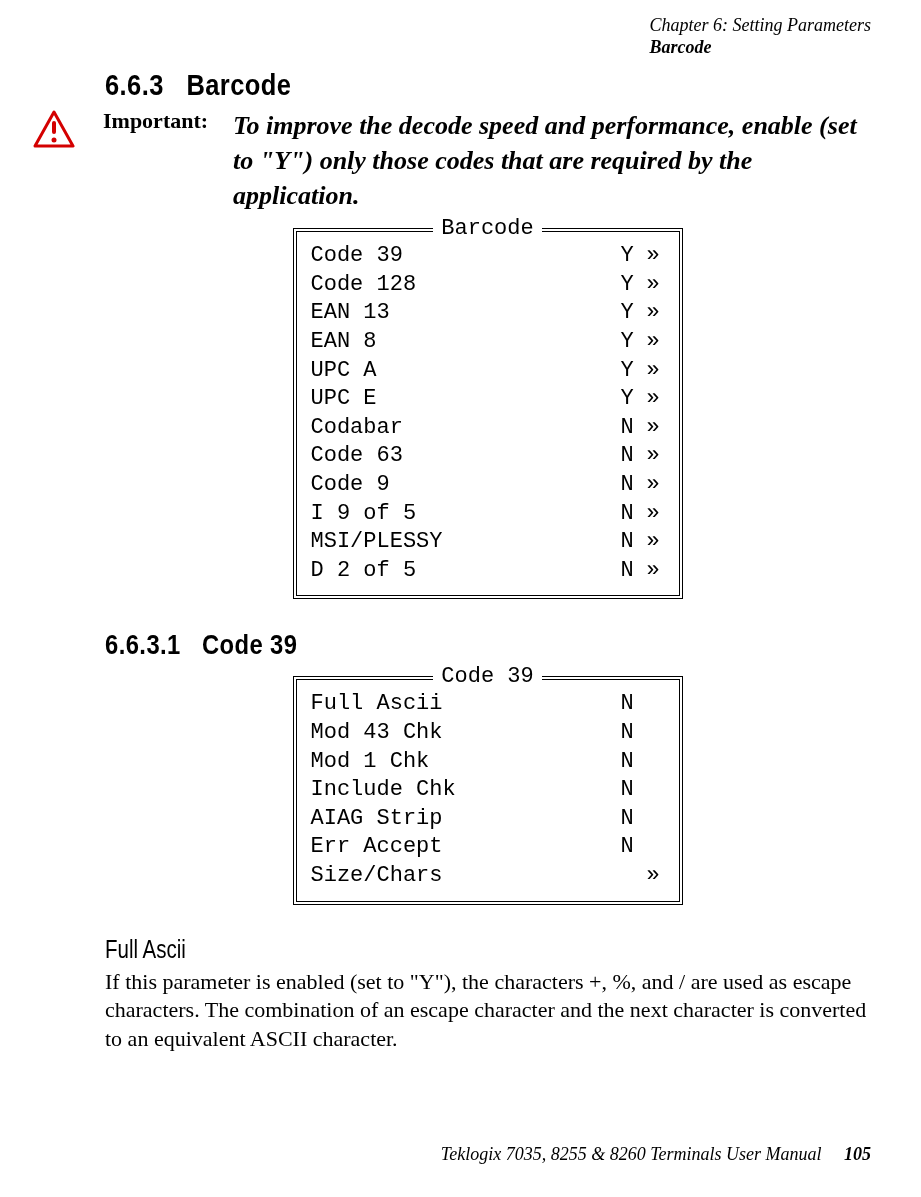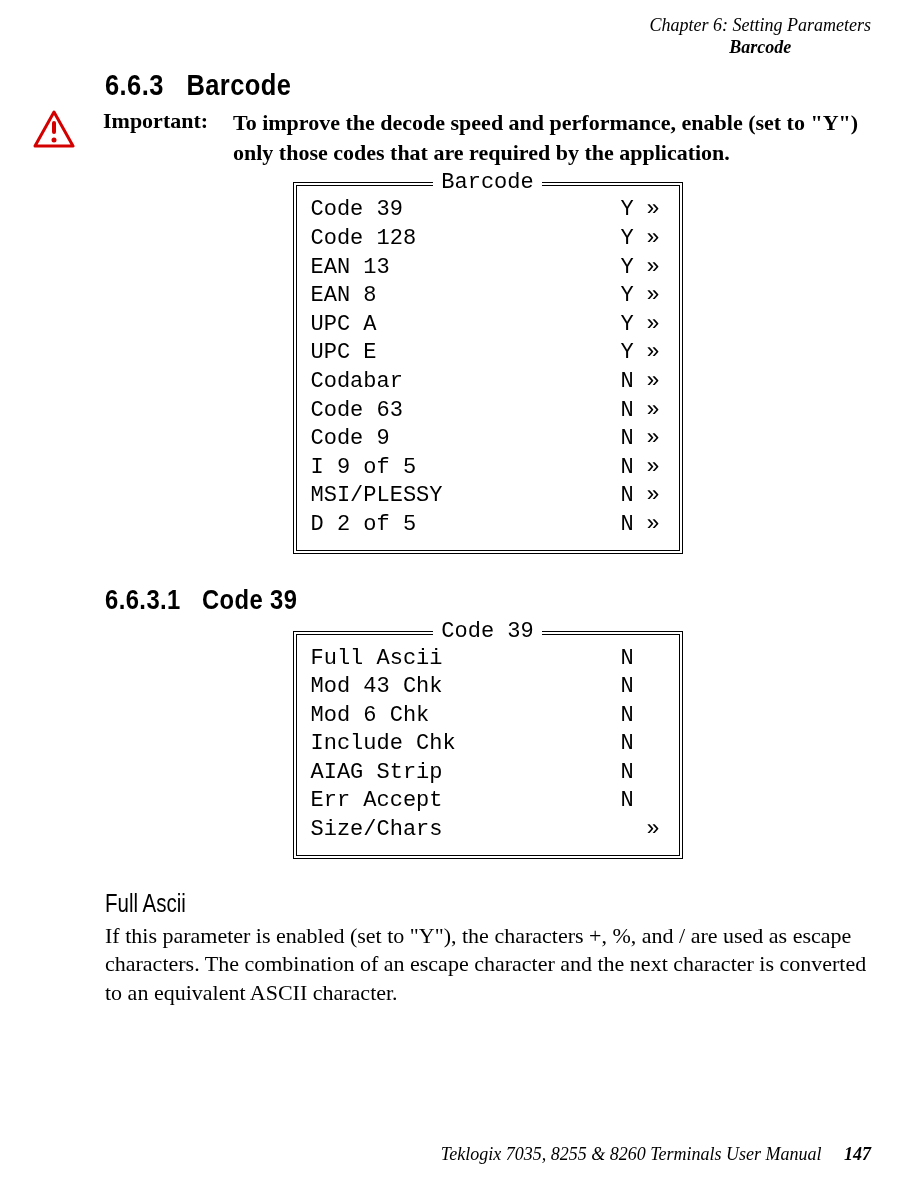--- a/index.html
+++ b/index.html
@@ -10,21 +10,21 @@
       padding: 0;
       font-family: 'Times New Roman', Times, serif;
       position: relative;
       background: white;
       color: black;
     }
     .header-right {
       position: absolute;
       right: 50px;
       top: 15px;
-      text-align: center;
+      text-align: left;
       font-style: italic;
       font-size: 18px;
       line-height: 1.2;
     }
     .header-right .bold { font-weight: bold; font-style: italic; }
     .content {
       position: absolute;
       left: 105px;
       top: 68px;
       width: 765px;
@@ -57,21 +57,22 @@
       margin-top: 2px;
     }
     .important-label {
       font-weight: bold;
       font-size: 22px;
       width: 130px;
       flex-shrink: 0;
     }
     .important-text {
       font-weight: bold;
-      font-size: 22px;
+      font-style: italic;
+      font-size: 26px;
       line-height: 1.35;
       flex: 1;
     }
     .menu-box {
       margin: 15px auto 30px auto;
       width: 390px;
       position: relative;
     }
     .menu-frame-outer {
       border: 1px solid black;
@@ -271,21 +272,21 @@
             </span>
           </div>
       <div class="menu-line">
             <span>Mod 43 Chk</span>
             <span class="right">
               <span class="val">N</span>
               <span class="arrow"></span>
             </span>
           </div>
       <div class="menu-line">
-            <span>Mod 6 Chk</span>
+            <span>Mod 1 Chk</span>
             <span class="right">
               <span class="val">N</span>
               <span class="arrow"></span>
             </span>
           </div>
       <div class="menu-line">
             <span>Include Chk</span>
             <span class="right">
               <span class="val">N</span>
               <span class="arrow"></span>
@@ -315,14 +316,14 @@
     </div>
       </div>
   </div>
 
   <h4 class="subhead">Full Ascii</h4>
   <p class="para">If this parameter is enabled (set to "Y"), the characters +, %, and / are used as escape characters. The combination of an escape character and the next character is converted to an equivalent ASCII character.</p>
 </div>
 
 <div class="footer">
   <span>Teklogix 7035, 8255 &amp; 8260 Terminals User Manual</span>
-  <span class="pn">147</span>
+  <span class="pn">105</span>
 </div>
 
 </body></html>

